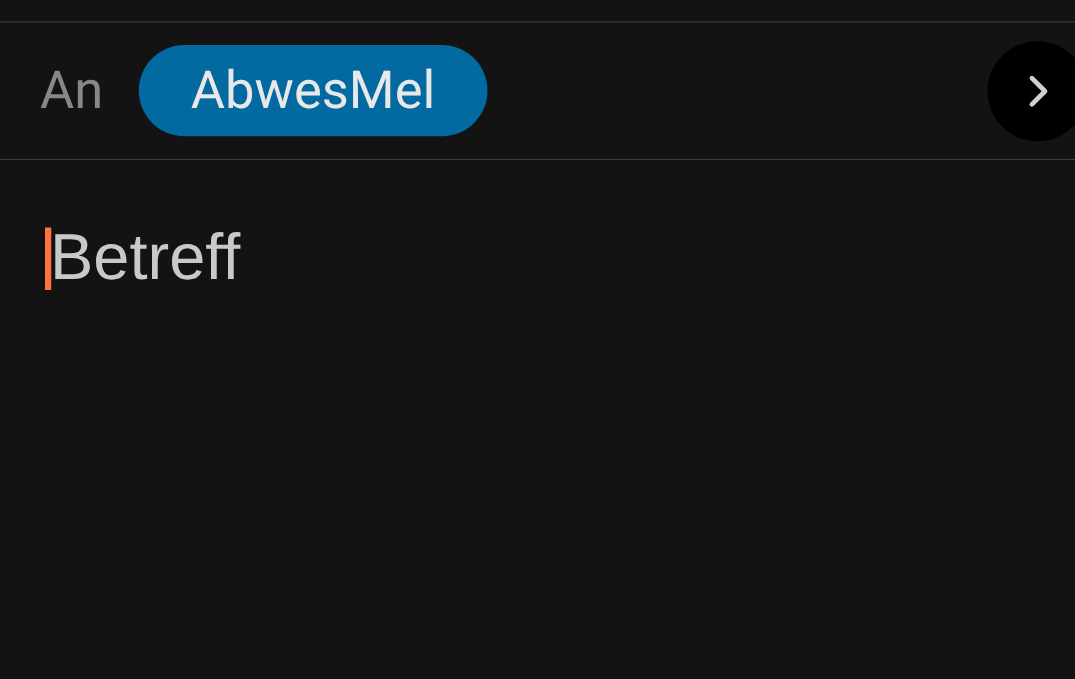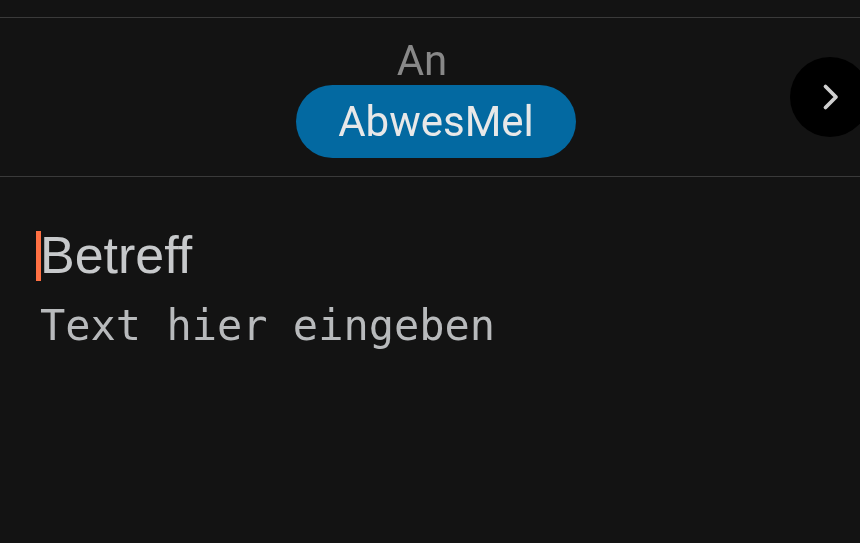--- a/index.html
+++ b/index.html
@@ -18,21 +18,20 @@
     .top-border {
       height: 18px;
       border-bottom: 1px solid #3a3a3a;
     }
     .to-row {
       display: flex;
       align-items: center;
       padding: 18px 20px 18px 32px;
       border-bottom: 1px solid #3a3a3a;
       position: relative;
-      flex-direction: column;
     }
     .to-label {
       color: #888;
       font-size: 42px;
       font-weight: 400;
       margin-right: 28px;
     }
     .chip {
       background: #0369a1;
       color: #e8e8e8;
@@ -59,21 +58,21 @@
     }
     .expand-btn svg {
       width: 36px;
       height: 36px;
     }
     .content-area {
       padding: 32px 32px 0 40px;
     }
     .subject-row {
       position: relative;
-      margin-bottom: 16px;
+      margin-bottom: 32px;
       margin-top: 16px;
     }
     .cursor {
       position: absolute;
       left: -4px;
       top: 6px;
       width: 5px;
       height: 50px;
       background: #ff7043;
     }
@@ -116,14 +115,13 @@
       <polyline points="9 5 16 12 9 19"></polyline>
     </svg>
   </div>
 </div>
 
 <div class="content-area">
   <div class="subject-row">
     <div class="cursor"></div>
     <input type="text" class="subject-input" placeholder="Betreff" style="">
   </div>
-  <textarea class="body-input" rows="3" placeholder="Text hier eingeben" style=""></textarea>
 </div>
 
 </body></html>

